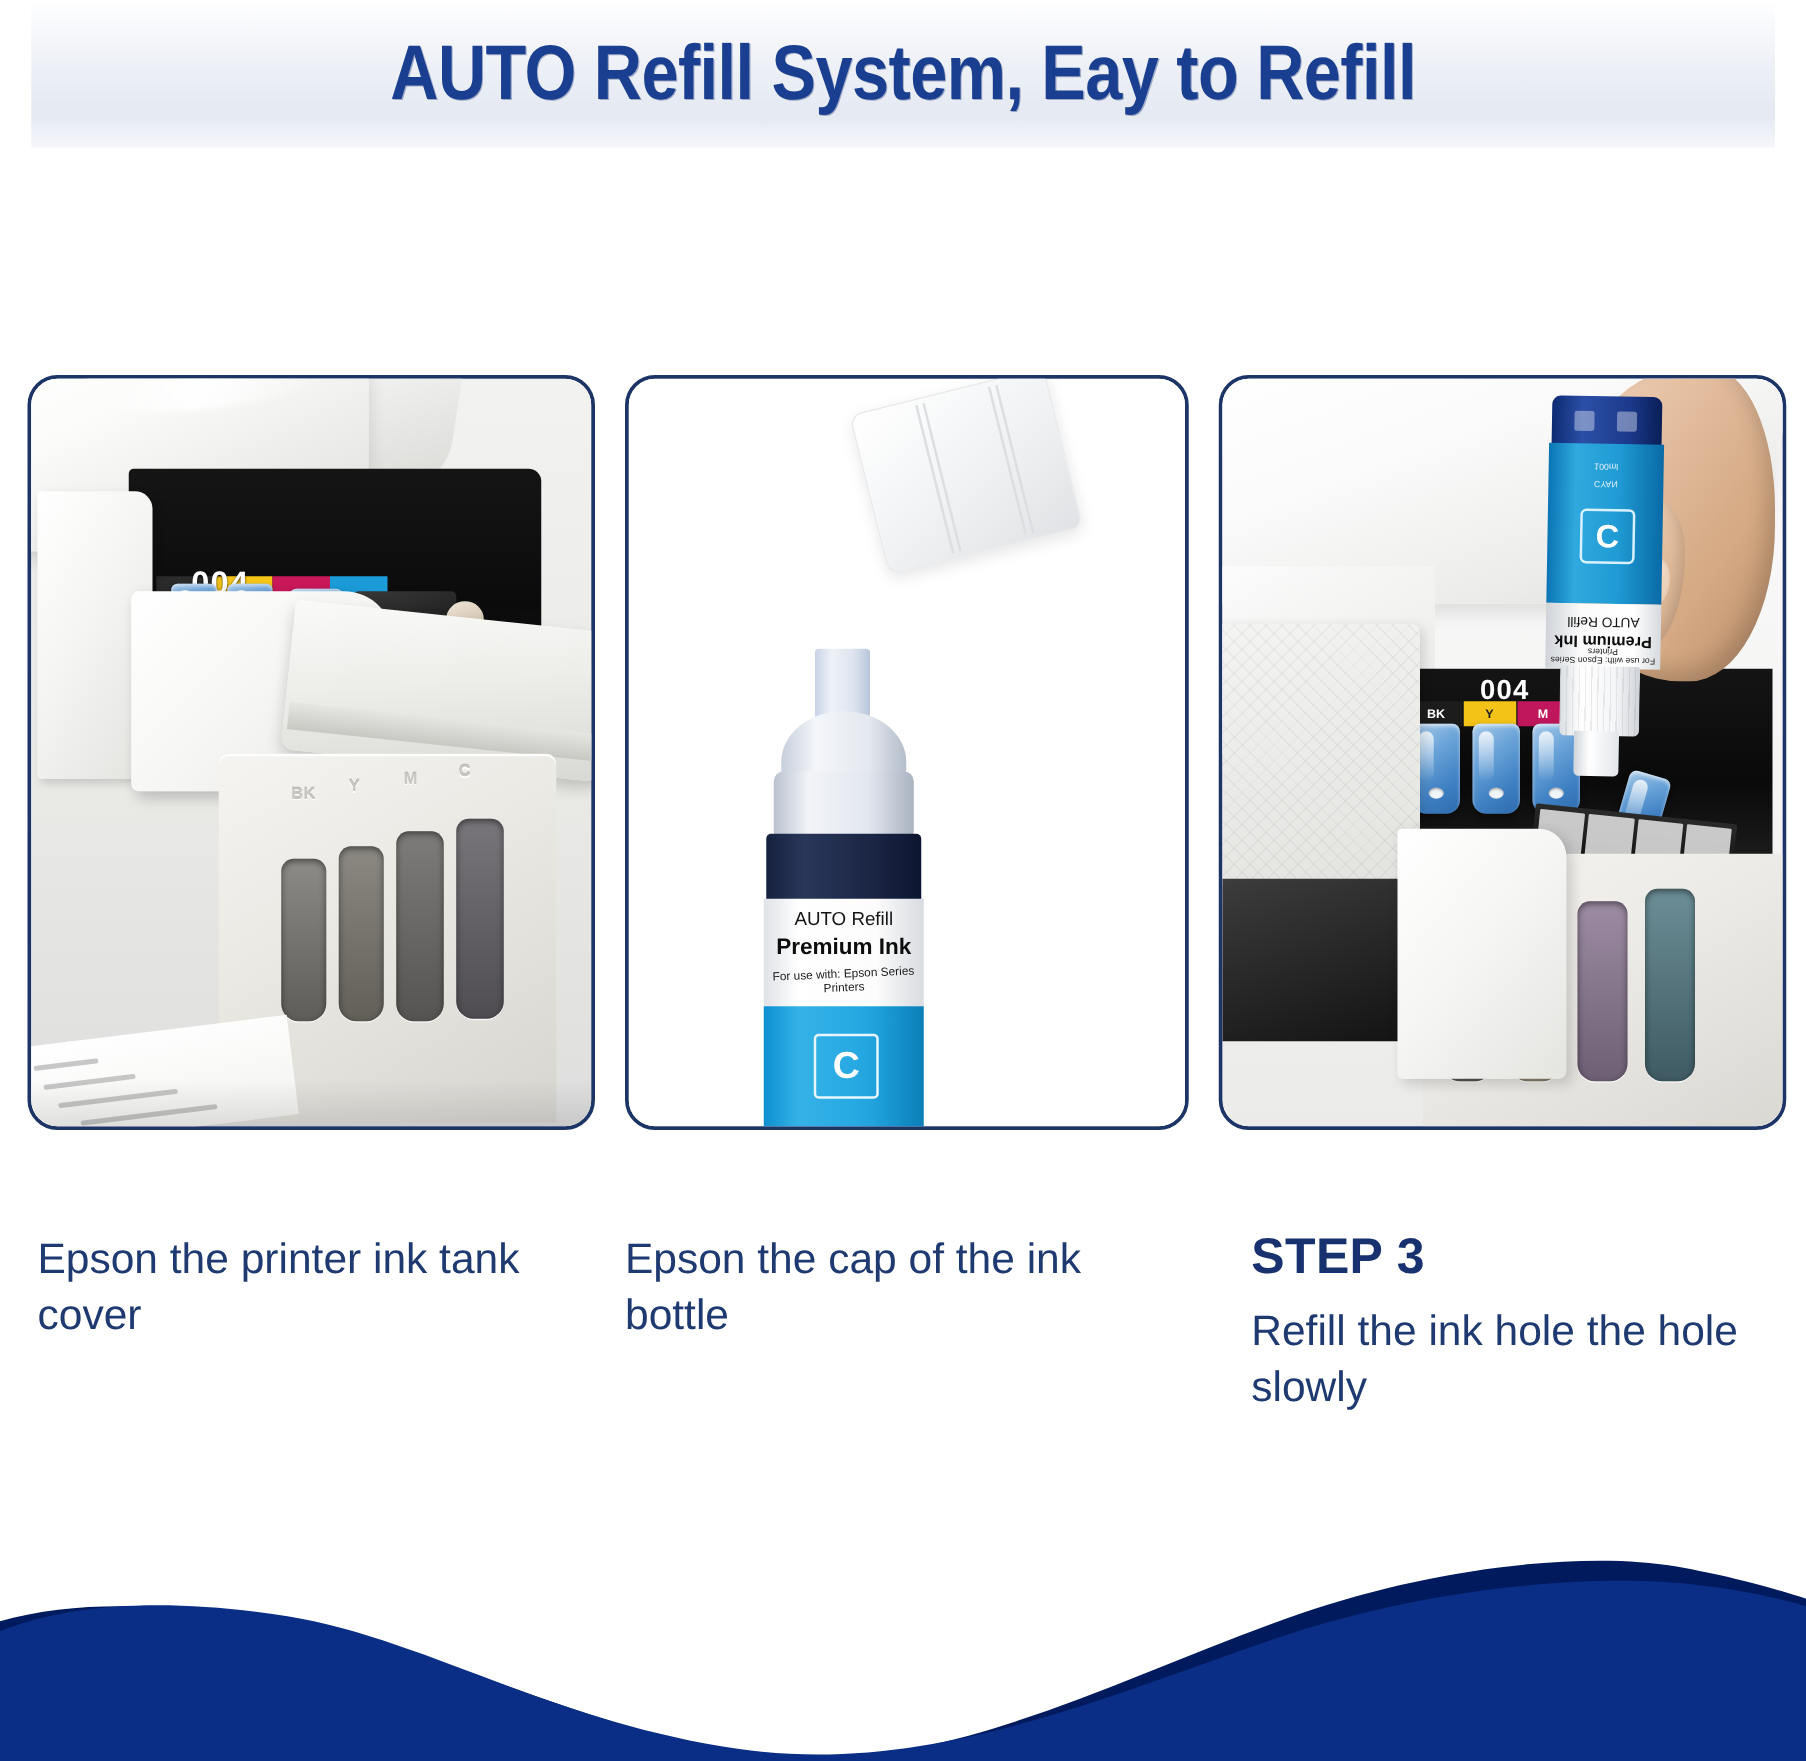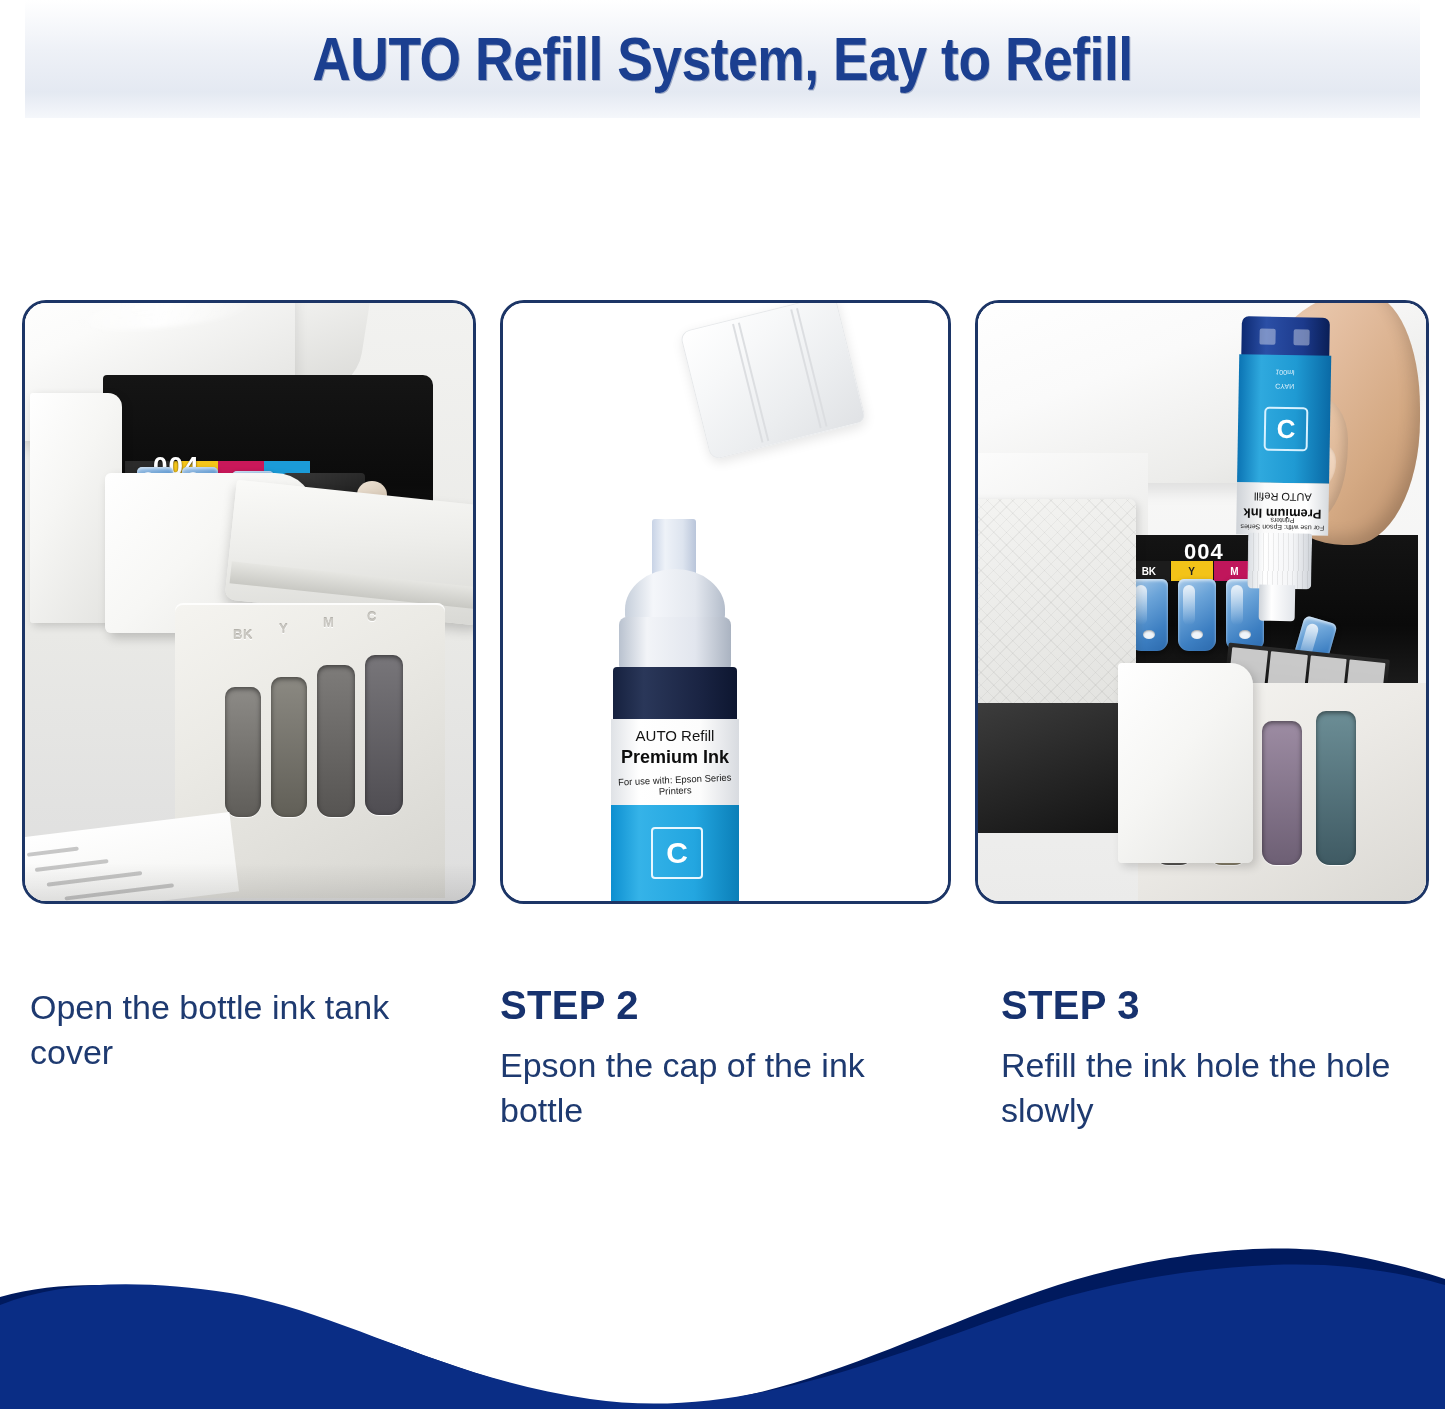--- a/index.html
+++ b/index.html
@@ -500,24 +500,23 @@
       <span class="tank-window" style="left:16px;top:56px;width:40px;height:126px;background:linear-gradient(180deg,#8a8884,#5c5a57);"></span>
       <span class="tank-window" style="left:70px;top:48px;width:40px;height:134px;background:linear-gradient(180deg,#c2b89b,#8e8670);"></span>
       <span class="tank-window" style="left:124px;top:38px;width:40px;height:144px;background:linear-gradient(180deg,#9d8ca3,#6d5f74);"></span>
       <span class="tank-window" style="left:178px;top:28px;width:40px;height:154px;background:linear-gradient(180deg,#6c8e96,#3f5a63);"></span>
     </div>
     <div id="p3-frontflap"></div>
   </div>
 </div>
 
 <div class="step-col" id="step-col-1">
-  <div class="step-desc">Open the bottle ink tank cover</div>
+  <div class="step-desc">Epson the printer ink tank cover</div>
 </div>
 <div class="step-col" id="step-col-2">
-  <div class="step-title">STEP 2</div>
   <div class="step-desc">Epson the cap of the ink bottle</div>
 </div>
 <div class="step-col" id="step-col-3">
   <div class="step-title">STEP 3</div>
   <div class="step-desc">Refill the ink hole the hole slowly</div>
 </div>
 
 <div id="wave-wrap">
   <svg viewBox="0 0 1445 190" preserveAspectRatio="none">
     <path id="wave-back-path" d="M0,78 C70,58 150,66 240,80 C360,100 470,170 620,186 C760,200 900,120 1040,72 C1150,34 1270,22 1340,34 C1390,43 1420,52 1445,60 L1445,190 L0,190 Z" fill="#001a5e"></path>

